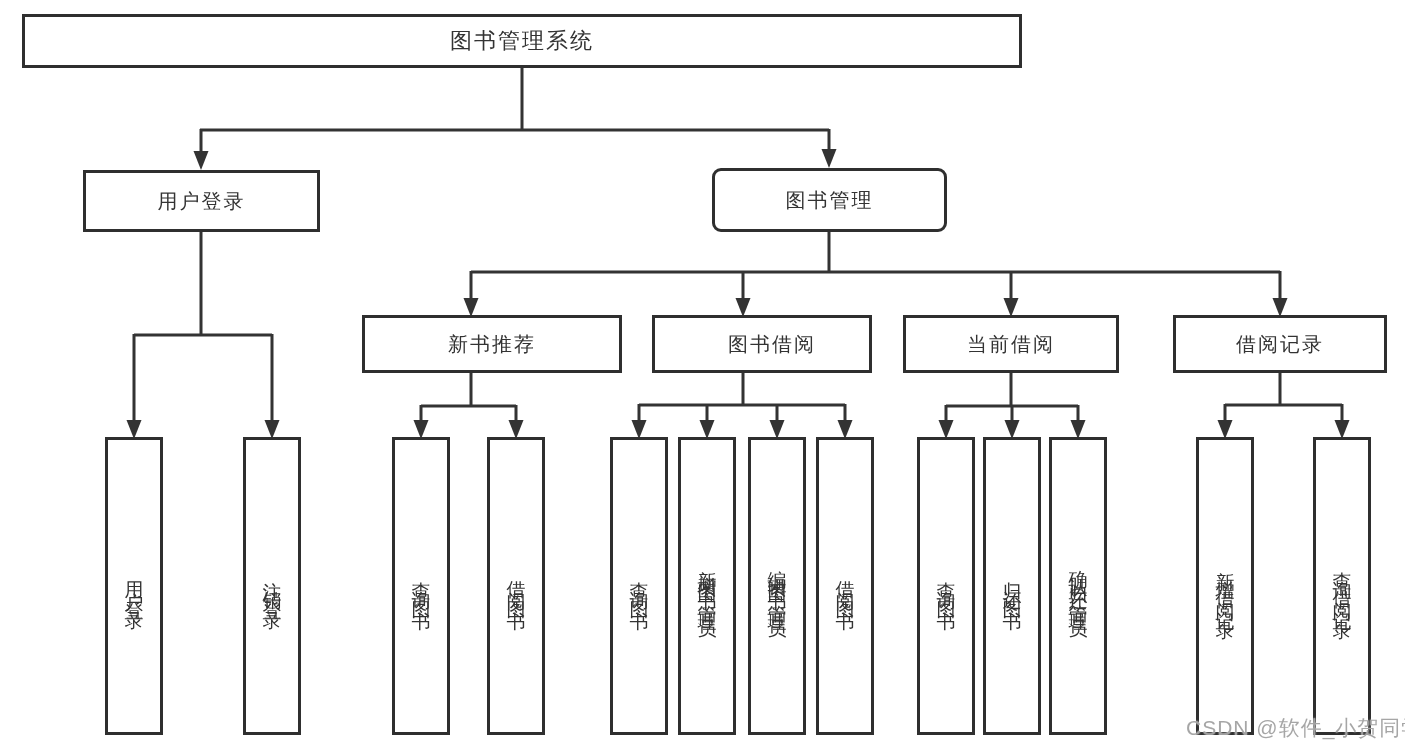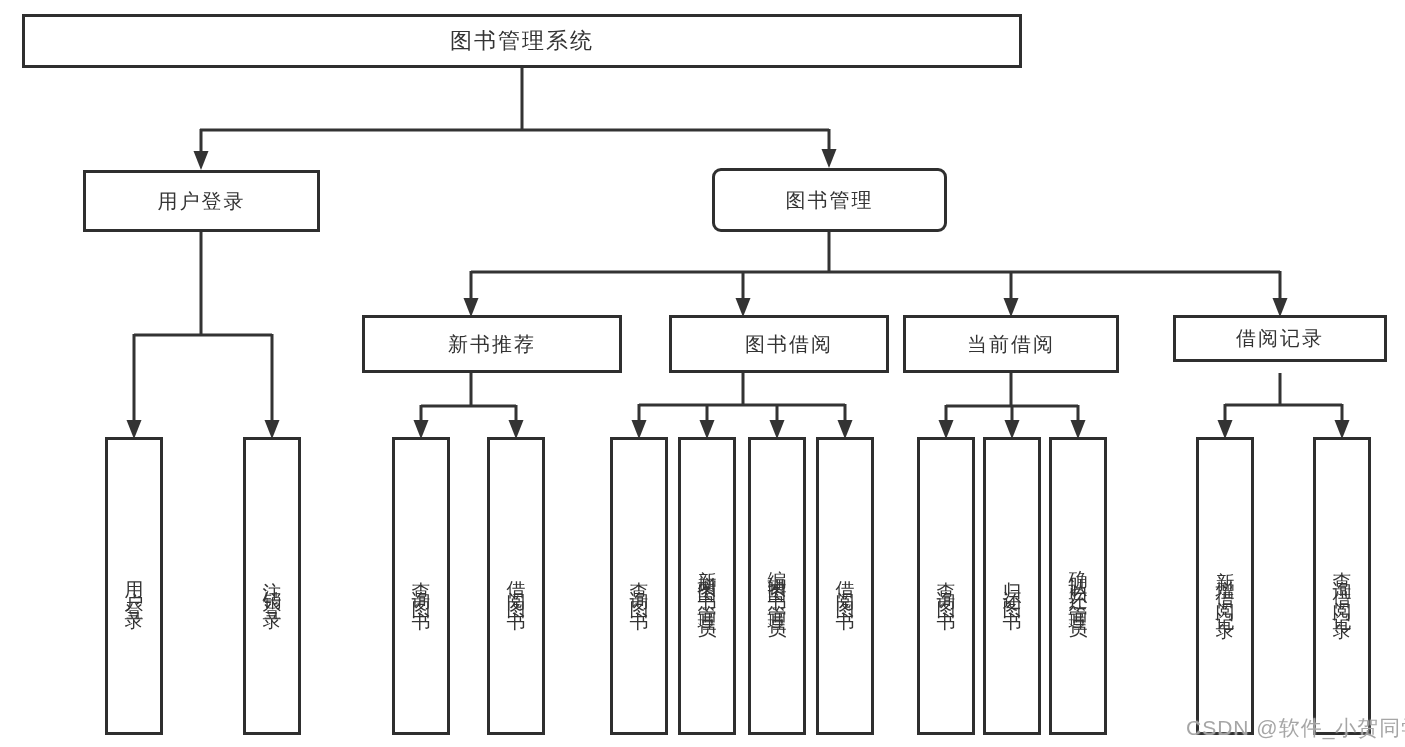--- a/index.html
+++ b/index.html
@@ -98,23 +98,23 @@
       <polygon points="1334.5,420 1349.5,420 1342,439"></polygon>
     </g>
   </svg>
 
   <div class="hbox root" style="left:22px; top:14px; width:1000px; height:54px;">图书管理系统</div>
 
   <div class="hbox" style="left:83px; top:170px; width:237px; height:62px;">用户登录</div>
   <div class="hbox" style="left:712px; top:168px; width:235px; height:64px;border-radius:9px;">图书管理</div>
 
   <div class="hbox" style="left:362px; top:315px; width:260px; height:58px;">新书推荐</div>
-  <div class="hbox" style="left:669px; top:315px; width:220px; height:58px;padding-left:20px;">图书借阅</div>
+  <div class="hbox" style="left:652px; top:315px; width:220px; height:58px;padding-left:20px;">图书借阅</div>
   <div class="hbox" style="left:903px; top:315px; width:216px; height:58px;">当前借阅</div>
-  <div class="hbox" style="left:1173px; top:315px; width:214px; height:47px;">借阅记录</div>
+  <div class="hbox" style="left:1173px; top:315px; width:214px; height:58px;">借阅记录</div>
 
   <div class="vbox" style="left:105px; top:437px;">用户登录</div>
   <div class="vbox" style="left:243px; top:437px;">注销登录</div>
 
   <div class="vbox" style="left:392px; top:437px;">查询图书</div>
   <div class="vbox" style="left:487px; top:437px;">借阅图书</div>
 
   <div class="vbox" style="left:610px; top:437px;">查询图书</div>
   <div class="vbox tight" style="left:678px; top:437px;">新增图书（管理员）</div>
   <div class="vbox tight" style="left:748px; top:437px;">编辑图书（管理员）</div>

